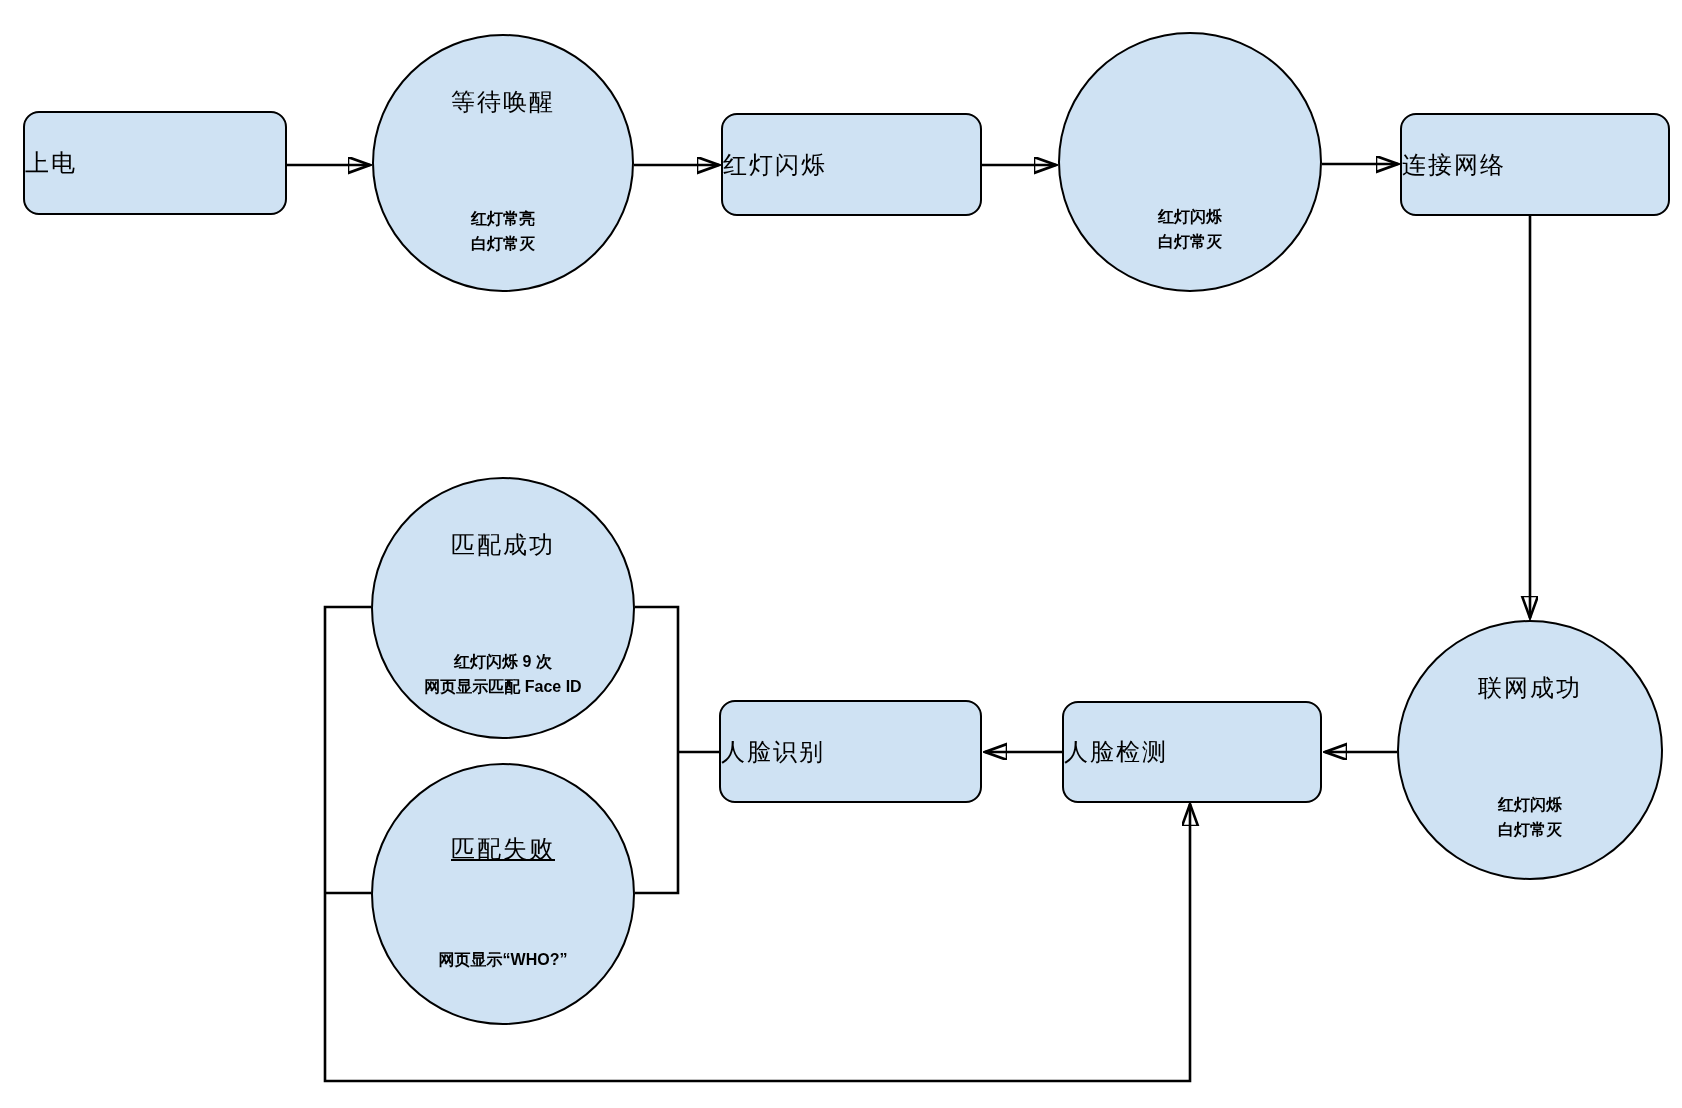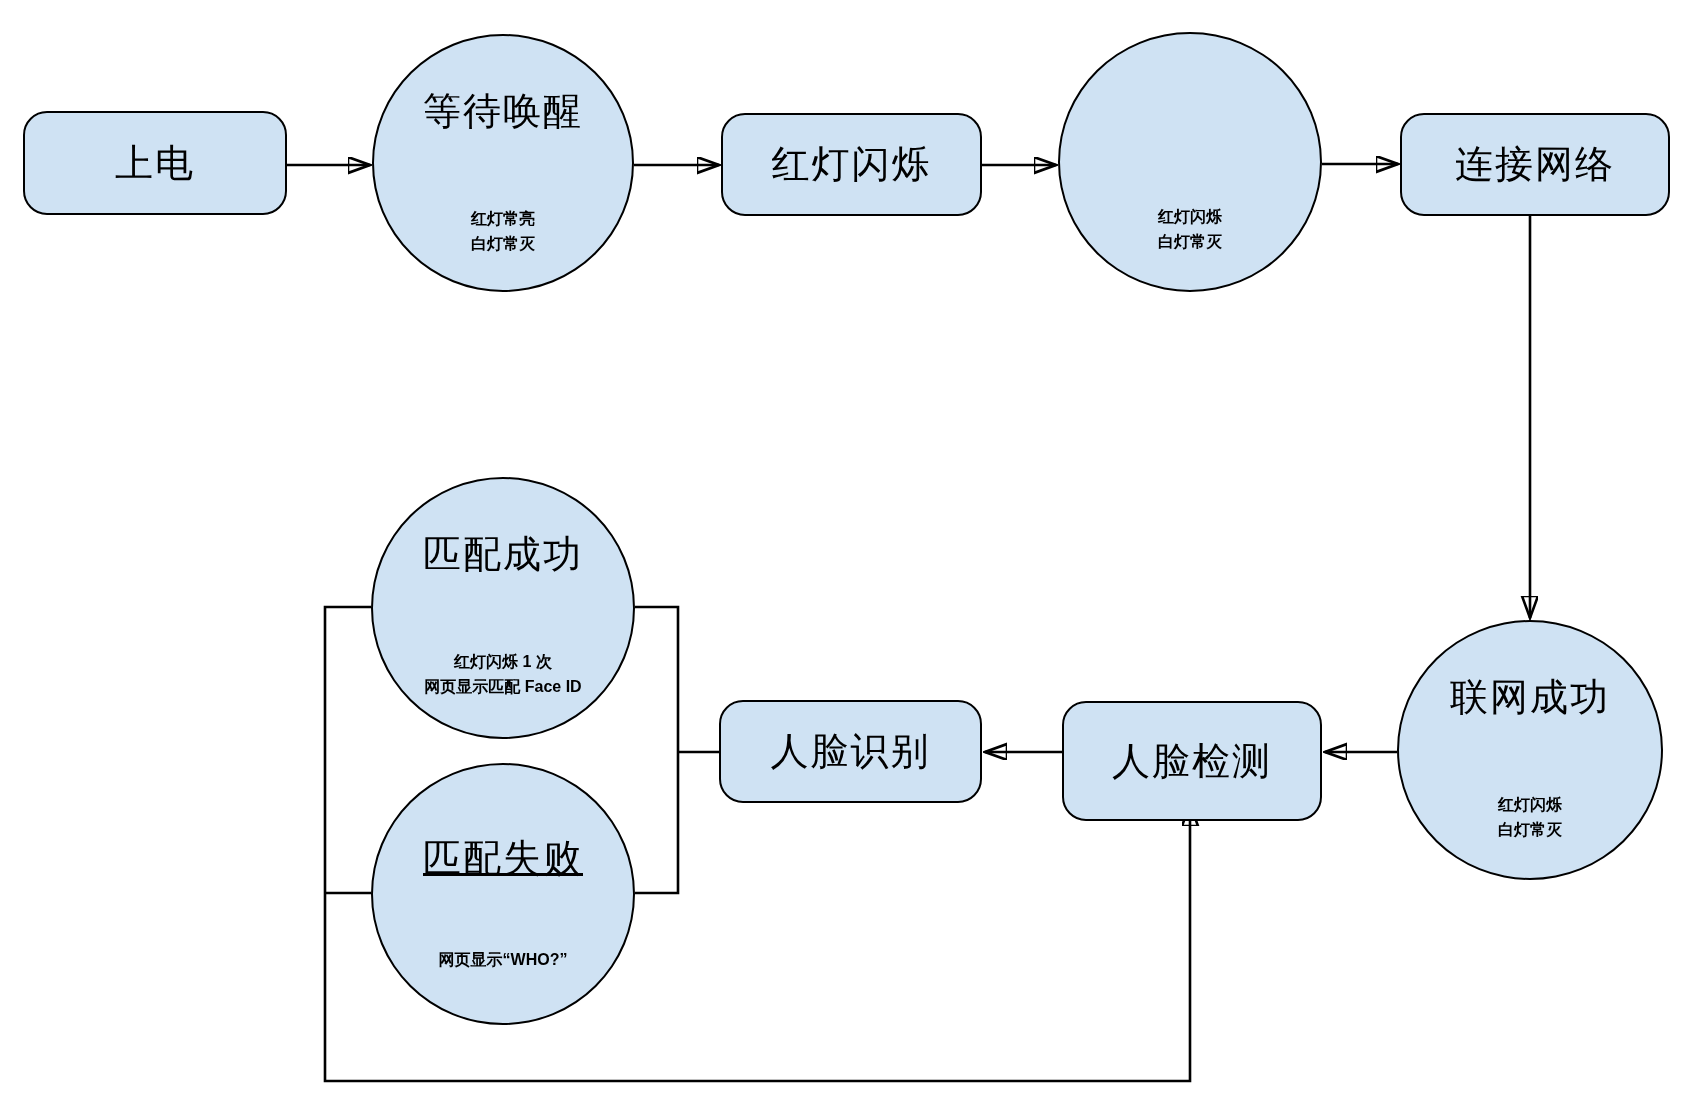--- a/index.html
+++ b/index.html
@@ -31,30 +31,29 @@
     stroke:var(--connector);
     stroke-width:2.6;
   }
   .node{
     position:absolute;
     box-sizing:border-box;
     background:var(--node-fill);
     border:2.6px solid var(--node-border);
   }
   .node.rect{
-    border-radius:24px;
+    border-radius:16px;
     display:flex;
     align-items:center;
-    justify-content:center;
   }
   .node.circle{
     border-radius:50%;
   }
   .node-label{
-    font-size:38px;
+    font-size:24px;
     letter-spacing:2px;
     white-space:nowrap;
   }
   .circle .node-label{
     position:absolute;
     top:50px;
     left:0;
     width:100%;
     text-align:center;
   }
@@ -71,21 +70,21 @@
     white-space:nowrap;
   }
   .circle-notes.single{ top:182px; }
   
   #n-power-on       {left:23px;  top:111px; width:264px; height:104px;}
   #n-wait-wake      {left:372px; top:34px;  width:262px; height:258px;}
   #n-voice-wake     {left:721px; top:113px; width:261px; height:103px;}
   #n-wait-network   {left:1058px;top:32px;  width:264px; height:260px;}
   #n-connect-network{left:1400px;top:113px; width:270px; height:103px;}
   #n-network-success{left:1397px;top:620px; width:266px; height:260px;}
-  #n-face-detect    {left:1062px;top:701px; width:260px; height:120px;}
+  #n-face-detect    {left:1062px;top:701px; width:260px; height:102px;}
   #n-face-recognize {left:719px; top:700px; width:263px; height:103px;}
   #n-match-success  {left:371px; top:477px; width:264px; height:262px;}
   #n-match-fail     {left:371px; top:763px; width:264px; height:262px;}
 </style>
 </head>
 <body>
 
 <div class="canvas">
 
   <svg class="connector-layer" viewBox="0 0 1682 1108" xmlns="http://www.w3.org/2000/svg">
@@ -146,21 +145,21 @@
     <span class="node-label">人脸检测</span>
   </div>
 
   <div class="node rect" id="n-face-recognize">
     <span class="node-label">人脸识别</span>
   </div>
 
   <div class="node circle" id="n-match-success">
     <span class="node-label">匹配成功</span>
     <div class="circle-notes">
-      <div>红灯闪烁 1 次</div>
+      <div>红灯闪烁 9 次</div>
       <div>网页显示匹配 Face ID</div>
     </div>
   </div>
 
   <div class="node circle title-low" id="n-match-fail">
     <span class="node-label">匹配失败</span>
     <div class="circle-notes single">
       <div>网页显示“WHO?”</div>
     </div>
   </div>

